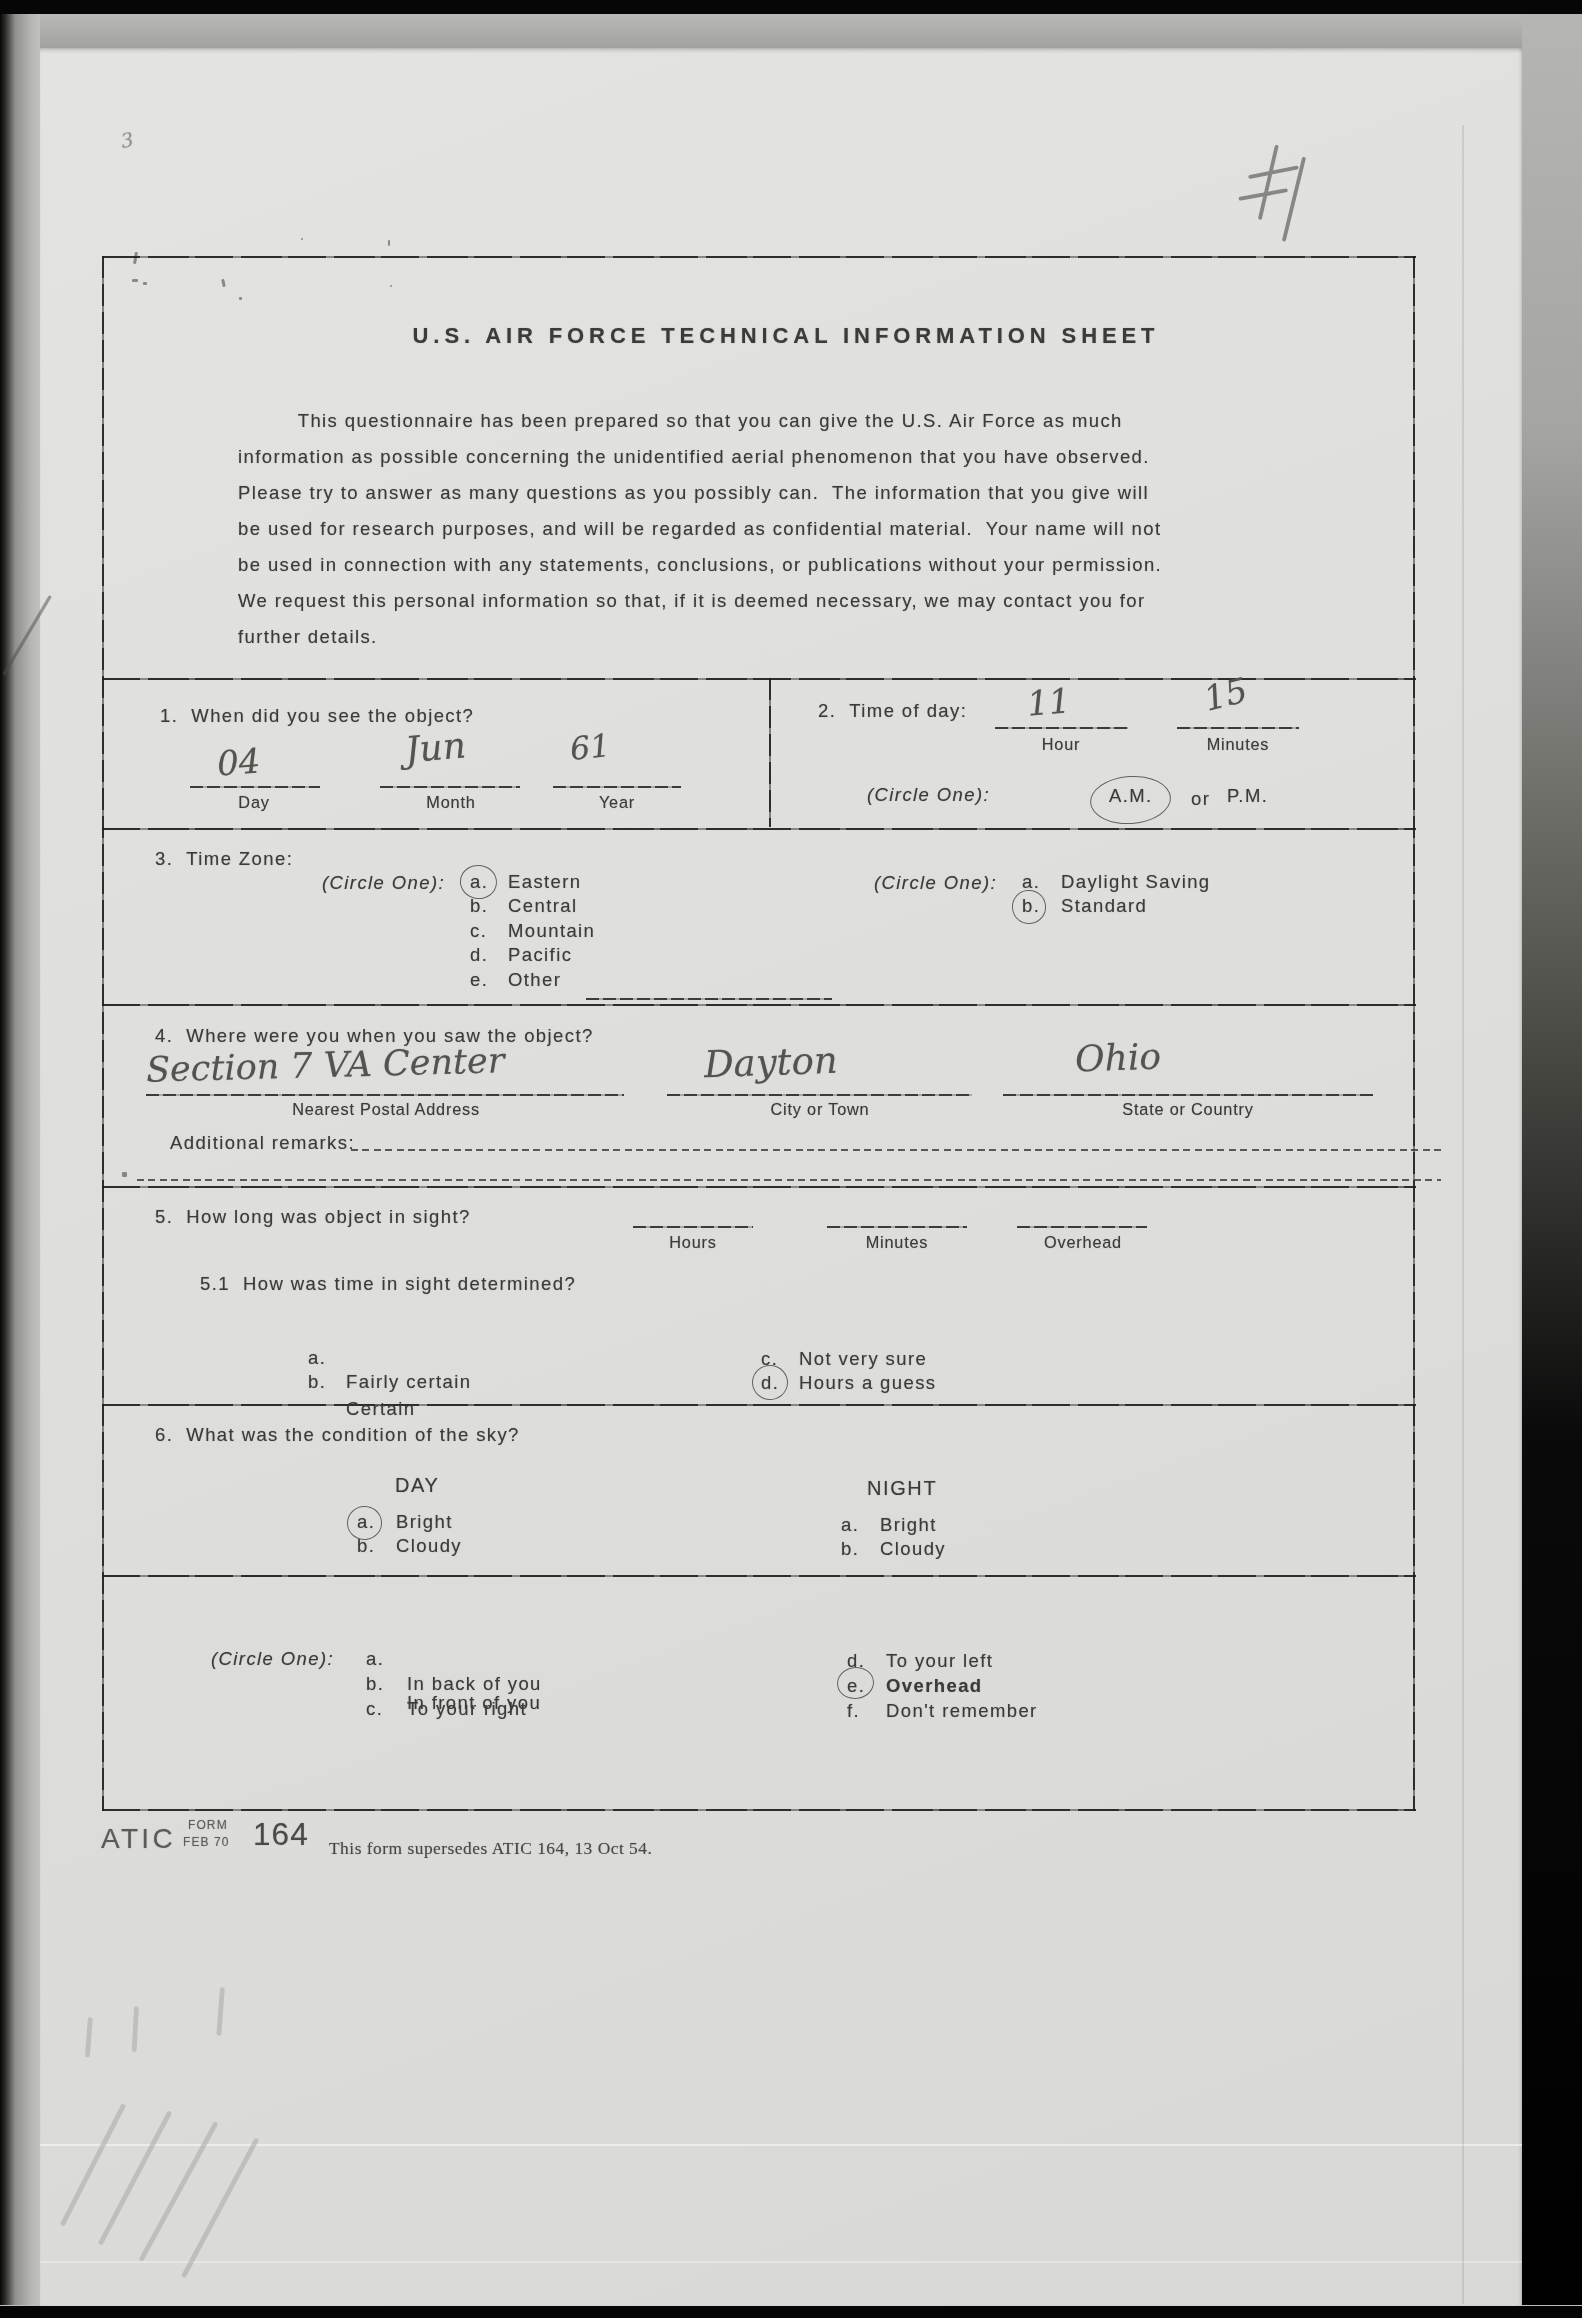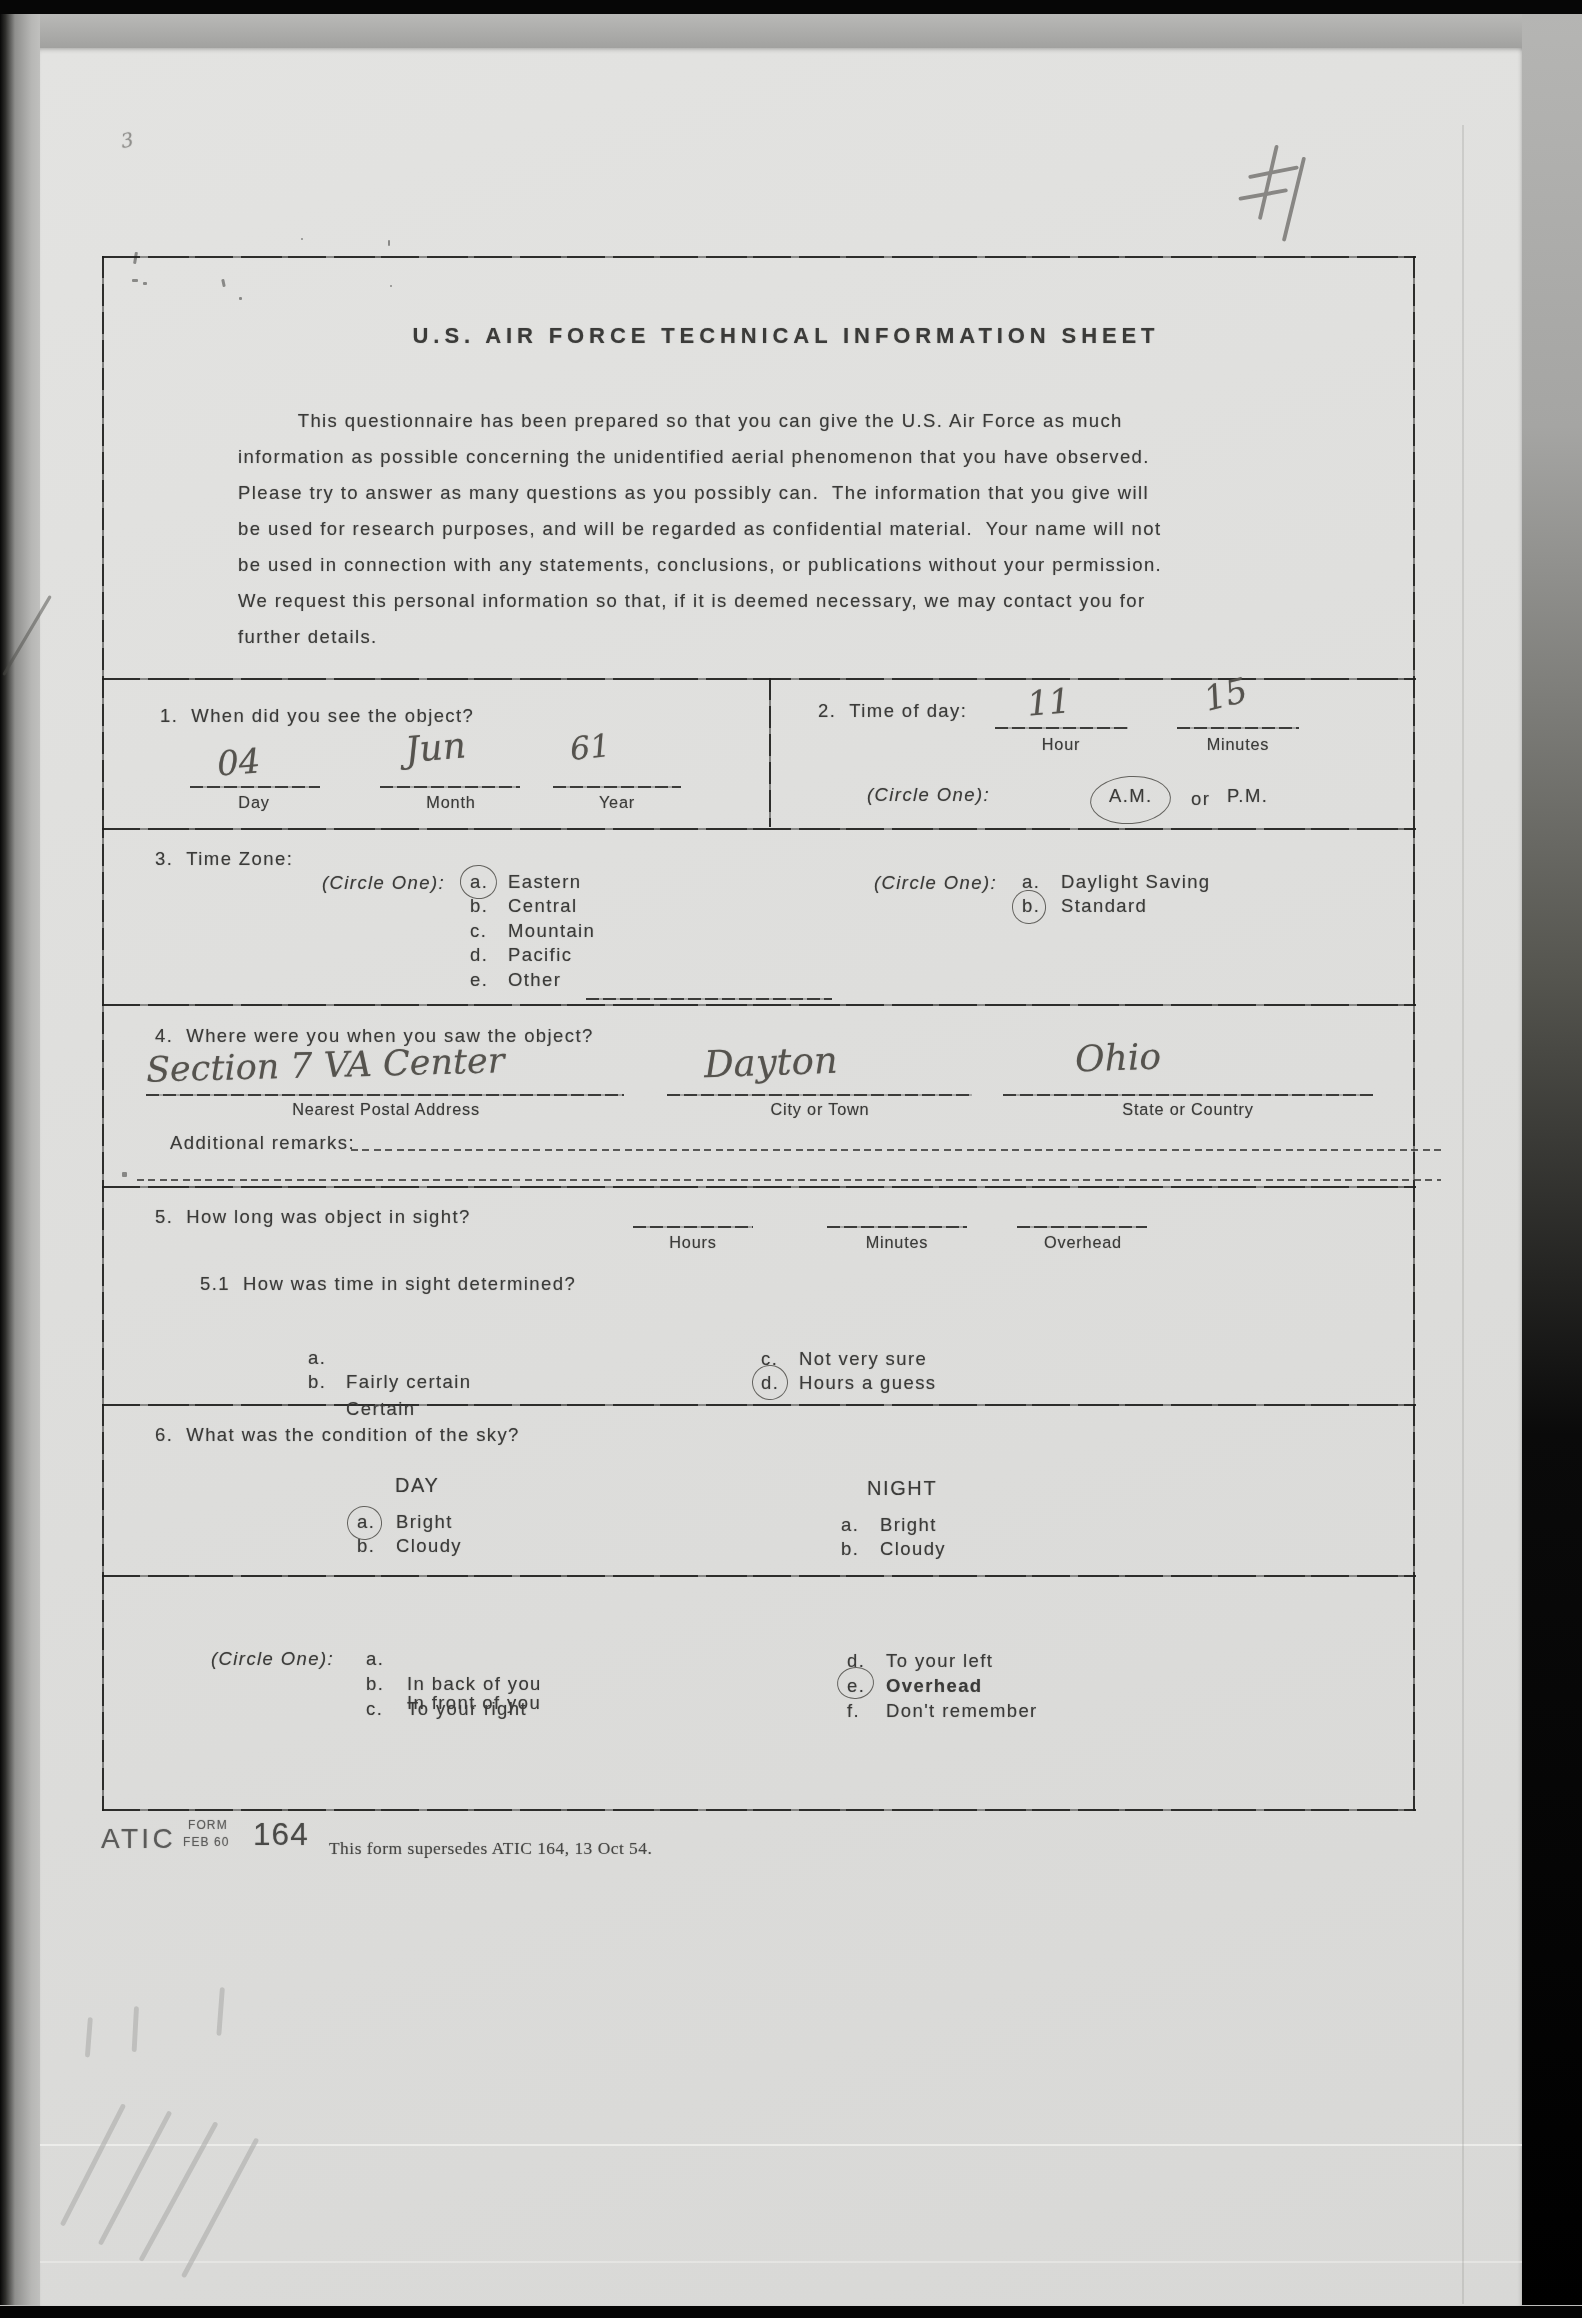--- a/index.html
+++ b/index.html
@@ -187,21 +187,21 @@
   <div class="t" style="left:847px;top:1650px;">d.</div>
   <div class="t" style="left:886px;top:1650px;">To your left</div>
   <div class="t" style="left:847px;top:1675px;">e.</div>
   <div class="t" style="left:886px;top:1675px;font-weight:bold;">Overhead</div>
   <div class="t" style="left:847px;top:1700px;">f.</div>
   <div class="t" style="left:886px;top:1700px;">Don't remember</div>
   <div class="circ" style="left:837px;top:1667px;width:35px;height:30px;transform:rotate(-8deg);"></div>
 
   <div class="t" style="left:101px;top:1823px;font-size:28px;letter-spacing:3.3px;color:rgba(70,70,68,.75);">ATIC</div>
   <div class="t" style="left:188px;top:1819px;font-size:12px;letter-spacing:1.1px;color:rgba(70,70,68,.75);">FORM</div>
-  <div class="t" style="left:183px;top:1836px;font-size:12px;letter-spacing:1.1px;color:rgba(70,70,68,.75);">FEB 60</div>
+  <div class="t" style="left:183px;top:1836px;font-size:12px;letter-spacing:1.1px;color:rgba(70,70,68,.75);">FEB 70</div>
   <div class="t" style="left:253px;top:1816px;font-size:31.5px;letter-spacing:1.1px;color:rgba(60,60,58,.85);">164</div>
   <div class="t" style="left:329px;top:1838px;font-family:'Liberation Serif',serif;font-size:17.4px;letter-spacing:0.5px;color:rgba(55,55,53,.85);">This form supersedes ATIC 164, 13 Oct 54.</div>
 
   <svg style="position:absolute;left:33px;top:1968px;" width="272" height="326" viewBox="0 0 500 600">
     <g stroke="#adadab" stroke-width="9" stroke-linecap="round" opacity=".6" fill="none">
       <path d="M55,470 L165,255"></path>
         <path d="M125,505 L250,268"></path>
         <path d="M200,535 L335,288"></path>
       <path d="M278,565 L410,318"></path>
         <path d="M105,95 L100,160"></path>

